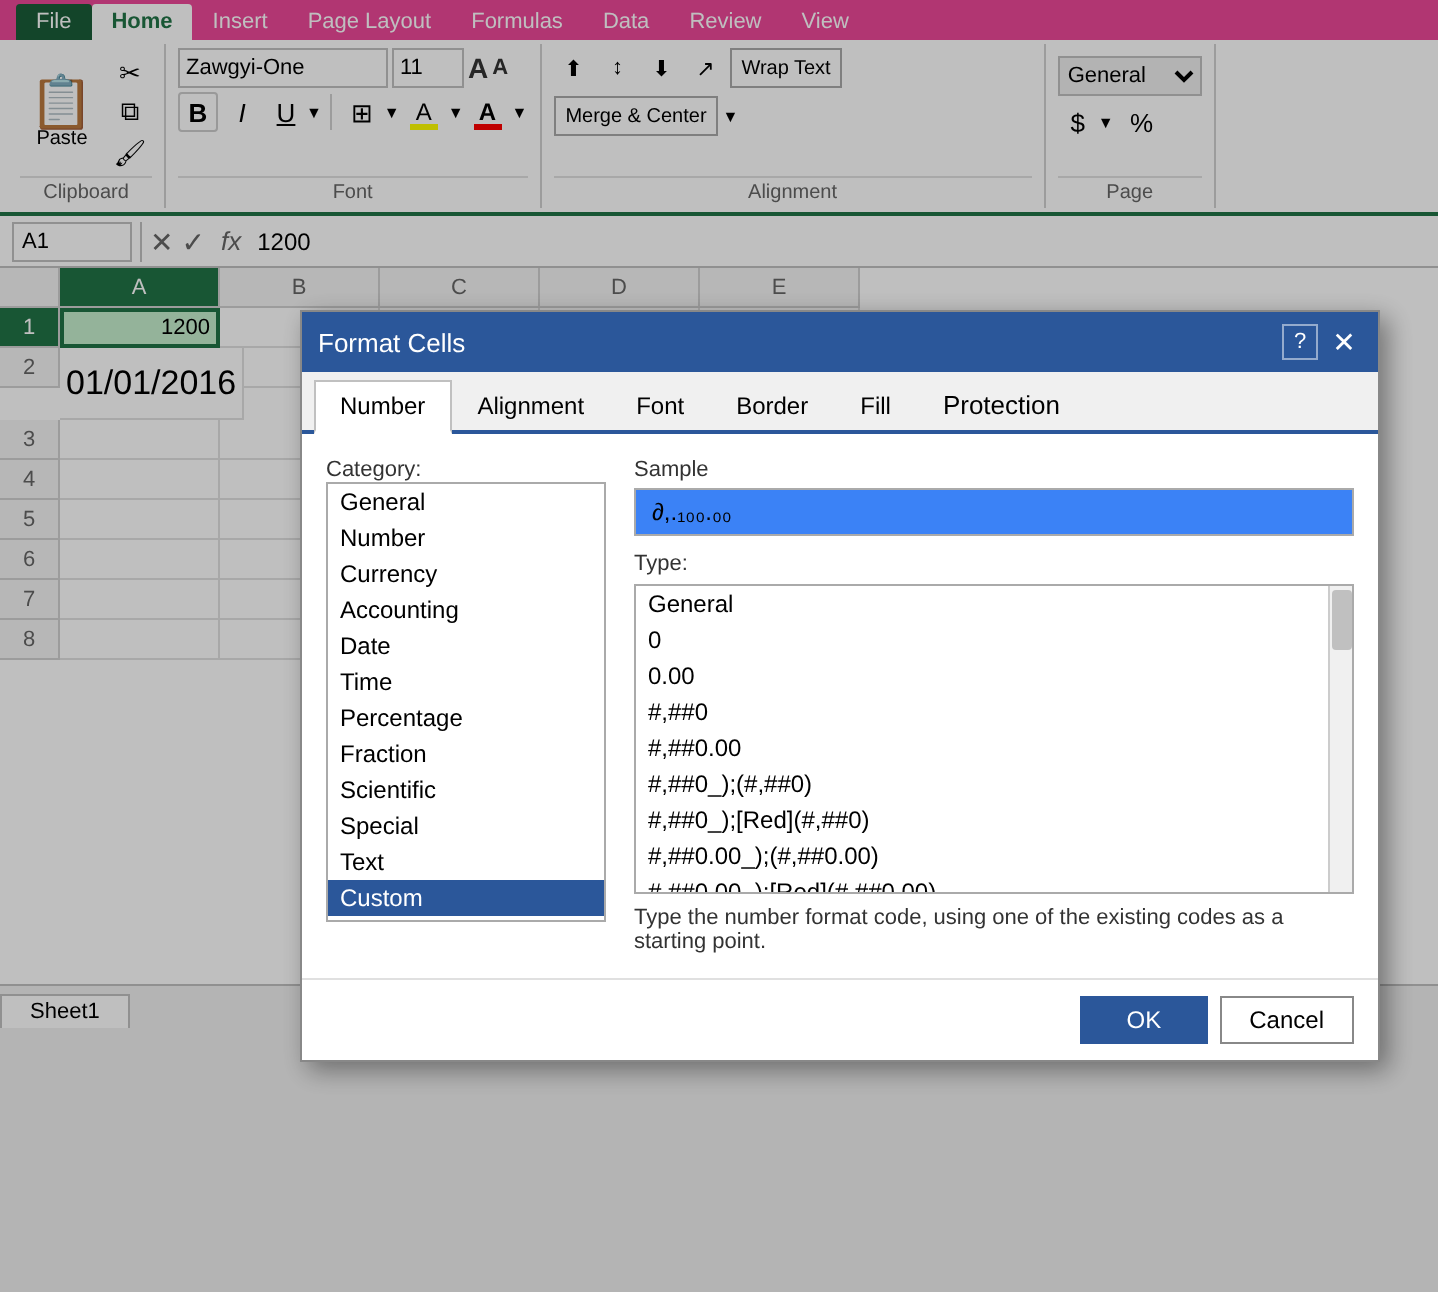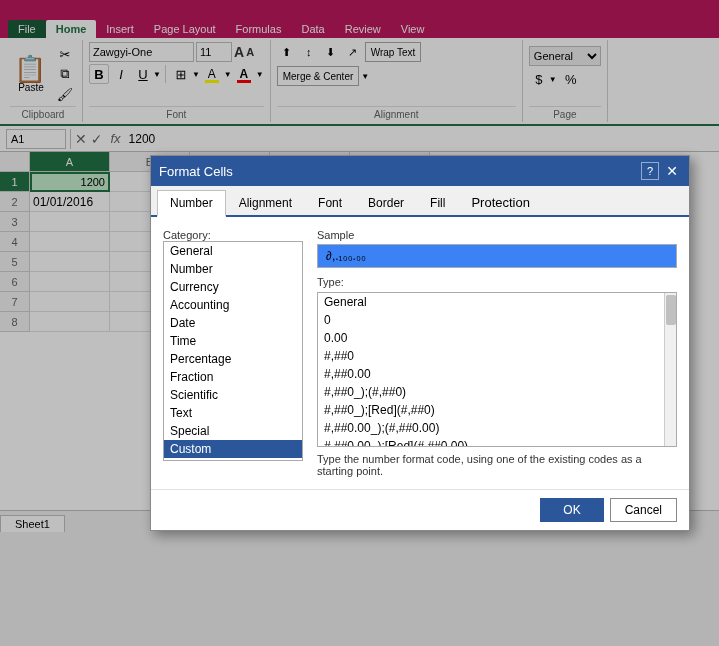--- a/index.html
+++ b/index.html
@@ -2,21 +2,21 @@
 <html><head>
   <meta charset="utf-8">
   <style>
     * { box-sizing: border-box; margin: 0; padding: 0; }
     body { font-family: 'Segoe UI', Arial, sans-serif; font-size: 12px; background: #f0f0f0; overflow: hidden; }
   </style>
 </head>
 <body>
 
 <div style="background:#217346;">
-  <div style="display:flex; padding: 20px 8px 0; background:#be185d;">
+  <div style="display:flex; padding: 2px 8px 0; background:#ec4899;">
     <button style="padding:3px 10px;font-size:11px;background:#1a5c38;color:white;border:none;cursor:pointer;border-radius:2px 2px 0 0;">File</button>
     <button style="padding:3px 10px;font-size:11px;background:white;color:#217346;border:none;cursor:pointer;font-weight:600;border-radius:2px 2px 0 0;">Home</button>
     <button style="padding:3px 10px;font-size:11px;background:transparent;color:white;border:none;cursor:pointer;">Insert</button>
     <button style="padding:3px 10px;font-size:11px;background:transparent;color:white;border:none;cursor:pointer;">Page Layout</button>
     <button style="padding:3px 10px;font-size:11px;background:transparent;color:white;border:none;cursor:pointer;">Formulas</button>
     <button style="padding:3px 10px;font-size:11px;background:transparent;color:white;border:none;cursor:pointer;">Data</button>
     <button style="padding:3px 10px;font-size:11px;background:transparent;color:white;border:none;cursor:pointer;">Review</button>
     <button style="padding:3px 10px;font-size:11px;background:transparent;color:white;border:none;cursor:pointer;">View</button>
   </div>
 
@@ -122,21 +122,21 @@
     <div style="min-width:30px;height:20px;background:#217346;color:white;border-right:1px solid #d0d0d0;border-bottom:1px solid #d0d0d0;display:flex;align-items:center;justify-content:center;font-size:11px;">1</div>
     <div style="min-width:80px;height:20px;border-right:1px solid #e0e0e0;border-bottom:1px solid #e0e0e0;font-size:11px;padding:0 3px;display:flex;align-items:center;justify-content:flex-end;background:#c6efce;border:2px solid #217346;">1200</div>
     <div style="min-width:80px;height:20px;border-right:1px solid #e0e0e0;border-bottom:1px solid #e0e0e0;font-size:11px;padding:0 3px;display:flex;align-items:center;"></div>
     <div style="min-width:80px;height:20px;border-right:1px solid #e0e0e0;border-bottom:1px solid #e0e0e0;font-size:11px;padding:0 3px;display:flex;align-items:center;"></div>
     <div style="min-width:80px;height:20px;border-right:1px solid #e0e0e0;border-bottom:1px solid #e0e0e0;font-size:11px;padding:0 3px;display:flex;align-items:center;"></div>
     <div style="min-width:80px;height:20px;border-right:1px solid #e0e0e0;border-bottom:1px solid #e0e0e0;font-size:11px;padding:0 3px;display:flex;align-items:center;"></div>
   </div>
 
   <div style="display:flex;">
     <div style="min-width:30px;height:20px;background:#f5f5f5;color:#666;border-right:1px solid #d0d0d0;border-bottom:1px solid #d0d0d0;display:flex;align-items:center;justify-content:center;font-size:11px;">2</div>
-    <div style="min-width:80px;height:20px;border-right:1px solid #e0e0e0;border-bottom:1px solid #e0e0e0;font-size:12px;padding:0 3px;display:flex;align-items:center;">01/01/2016</div>
+    <div style="min-width:80px;height:36px;border-right:1px solid #e0e0e0;border-bottom:1px solid #e0e0e0;font-size:17px;padding:0 3px;display:flex;align-items:center;">01/01/2016</div>
     <div style="min-width:80px;height:20px;border-right:1px solid #e0e0e0;border-bottom:1px solid #e0e0e0;font-size:11px;padding:0 3px;display:flex;align-items:center;"></div>
     <div style="min-width:80px;height:20px;border-right:1px solid #e0e0e0;border-bottom:1px solid #e0e0e0;font-size:11px;padding:0 3px;display:flex;align-items:center;"></div>
     <div style="min-width:80px;height:20px;border-right:1px solid #e0e0e0;border-bottom:1px solid #e0e0e0;font-size:11px;padding:0 3px;display:flex;align-items:center;"></div>
     <div style="min-width:80px;height:20px;border-right:1px solid #e0e0e0;border-bottom:1px solid #e0e0e0;font-size:11px;padding:0 3px;display:flex;align-items:center;"></div>
   </div>
 
   <div style="display:flex;">
       <div style="min-width:30px;height:20px;background:#f5f5f5;color:#666;border-right:1px solid #d0d0d0;border-bottom:1px solid #d0d0d0;display:flex;align-items:center;justify-content:center;font-size:11px;">3</div>
       <div style="min-width:80px;height:20px;border-right:1px solid #e0e0e0;border-bottom:1px solid #e0e0e0;"></div>
       <div style="min-width:80px;height:20px;border-right:1px solid #e0e0e0;border-bottom:1px solid #e0e0e0;"></div>
@@ -219,22 +219,22 @@
         <div style="border:1px solid #aaa;height:220px;overflow-y:auto;font-size:12px;">
           <div style="padding:2px 6px;cursor:pointer;">General</div>
           <div style="padding:2px 6px;cursor:pointer;">Number</div>
           <div style="padding:2px 6px;cursor:pointer;">Currency</div>
           <div style="padding:2px 6px;cursor:pointer;">Accounting</div>
           <div style="padding:2px 6px;cursor:pointer;">Date</div>
           <div style="padding:2px 6px;cursor:pointer;">Time</div>
           <div style="padding:2px 6px;cursor:pointer;">Percentage</div>
           <div style="padding:2px 6px;cursor:pointer;">Fraction</div>
           <div style="padding:2px 6px;cursor:pointer;">Scientific</div>
+          <div style="padding:2px 6px;cursor:pointer;">Special</div>
           <div style="padding:2px 6px;cursor:pointer;">Text</div>
-          <div style="padding:2px 6px;cursor:pointer;">Special</div>
           <div style="padding:2px 6px;cursor:pointer;background:#2b579a;color:white;">Custom</div>
         </div>
       </div>
 
       <div style="flex:1;">
         <div style="margin-bottom:8px;">
           <div style="font-size:11px;color:#333;margin-bottom:3px;">Sample</div>
           <div style="border:1px solid #aaa;padding:4px 8px;font-size:12px;min-height:24px;background:#3b82f6;">∂,.₁₀₀.₀₀</div>
         </div>
         <div style="margin-bottom:4px;">

